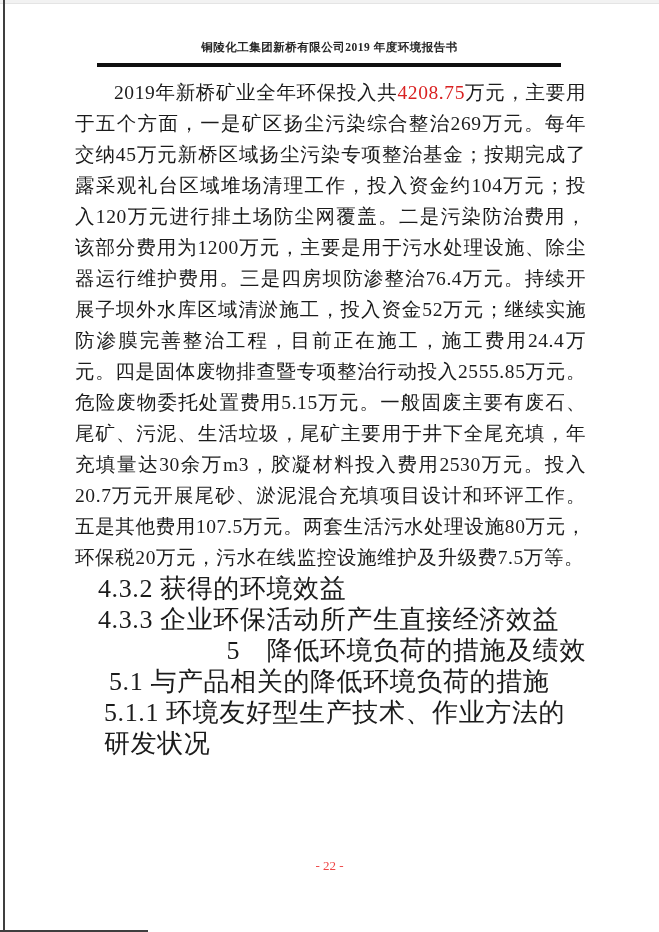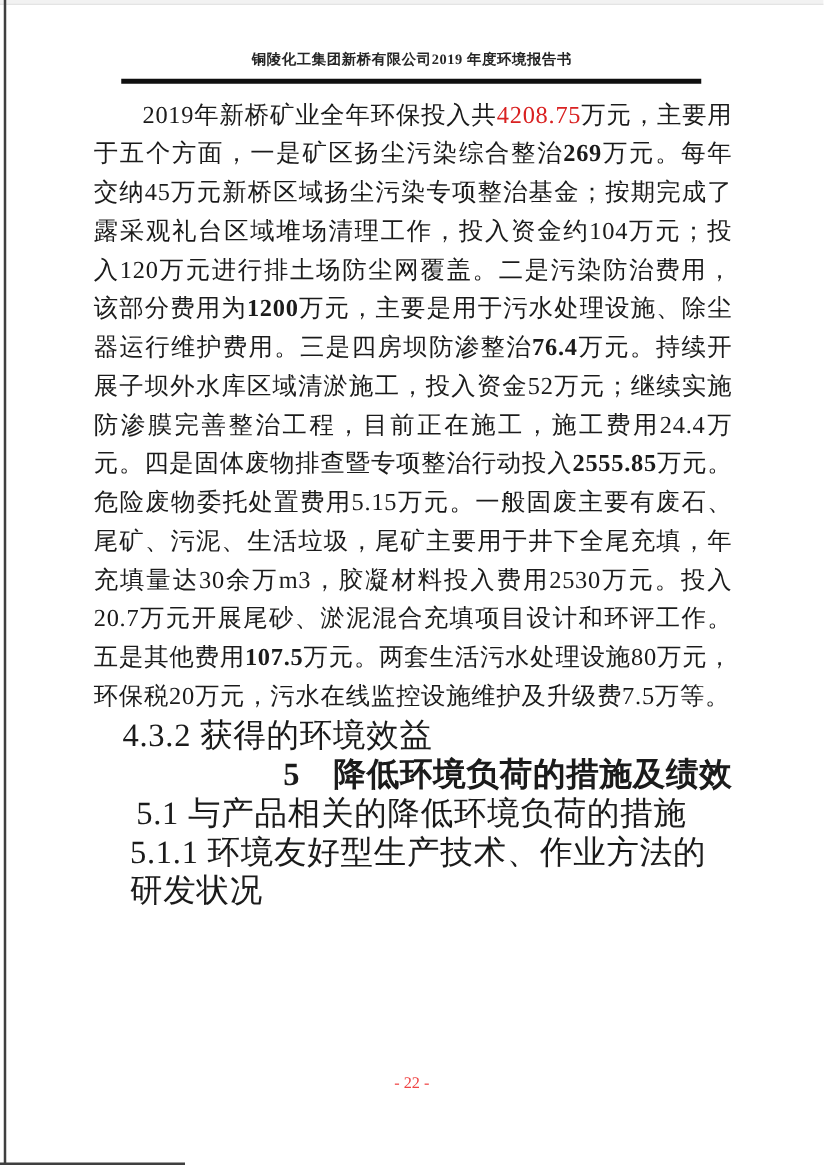--- a/index.html
+++ b/index.html
@@ -18,38 +18,39 @@
   .doc-body{position:absolute;top:77px;left:75px;width:511px;}
   .para{
     font-size:19.5px;line-height:31px;letter-spacing:0.6px;
     text-align:justify;text-indent:2em;margin:0;
   }
   .heading{font-size:26px;line-height:31px;letter-spacing:0.6px;margin:0;}
   .heading.l1{padding-left:38px;text-align:right;}
   .heading.l2{padding-left:34px;}
   .heading.l3{padding-left:29px;}
   .heading.l4{padding-left:23px;}
-  .bold{font-weight:bold;}
+  .bold{font-weight:normal;}
   .red-bold{color:var(--accent-red,#d92121);font-weight:normal;}
   sub{font-size:0.62em;line-height:0;}
   .doc-footer{position:absolute;top:858px;left:0;width:100%;text-align:center;font-size:13px;color:#ef4444;}
 </style>
 </head>
 <body>
 
 <div class="page">
   <div class="scan-top"></div>
   <div class="scan-left"></div>
   <div class="scan-bottom"></div>
 
   <div class="doc-header">铜陵化工集团新桥有限公司2019 年度环境报告书</div>
   <div class="header-rule"></div>
 
   <div class="doc-body">
       <div class="para"><span>2019年新桥矿业全年环保投入共</span><span class="red-bold">4208.75</span><span>万元，主要用于五个方面，一是矿区扬尘污染综合整治</span><span class="bold">269</span><span>万元。每年交纳45万元新桥区域扬尘污染专项整治基金；按期完成了露采观礼台区域堆场清理工作，投入资金约104万元；投入120万元进行排土场防尘网覆盖。二是污染防治费用，该部分费用为</span><span class="bold">1200</span><span>万元，主要是用于污水处理设施、除尘器运行维护费用。三是四房坝防渗整治</span><span class="bold">76.4</span><span>万元。持续开展子坝外水库区域清淤施工，投入资金52万元；继续实施防渗膜完善整治工程，目前正在施工，施工费用24.4万元。四是固体废物排查暨专项整治行动投入</span><span class="bold">2555.85</span><span>万元。危险废物委托处置费用5.15万元。一般固废主要有废石、尾矿、污泥、生活垃圾，尾矿主要用于井下全尾充填，年充填量达30余万m3，胶凝材料投入费用2530万元。投入20.7万元开展尾砂、淤泥混合充填项目设计和环评工作。五是其他费用</span><span class="bold">107.5</span><span>万元。两套生活污水处理设施80万元，环保税20万元，污水在线监控设施维护及升级费7.5万等。</span></div>
       <div class="heading l4">4.3.2 获得的环境效益</div>
+      <div class="heading l4">4.3.3 企业环保活动所产生直接经济效益</div>
       <div class="heading l1 bold">5　降低环境负荷的措施及绩效</div>
       <div class="heading l2">5.1 与产品相关的降低环境负荷的措施</div>
       <div class="heading l3">5.1.1 环境友好型生产技术、作业方法的研发状况</div>
     </div>
 
   <div class="doc-footer">- 22 -</div>
 </div>
 
 </body></html>

